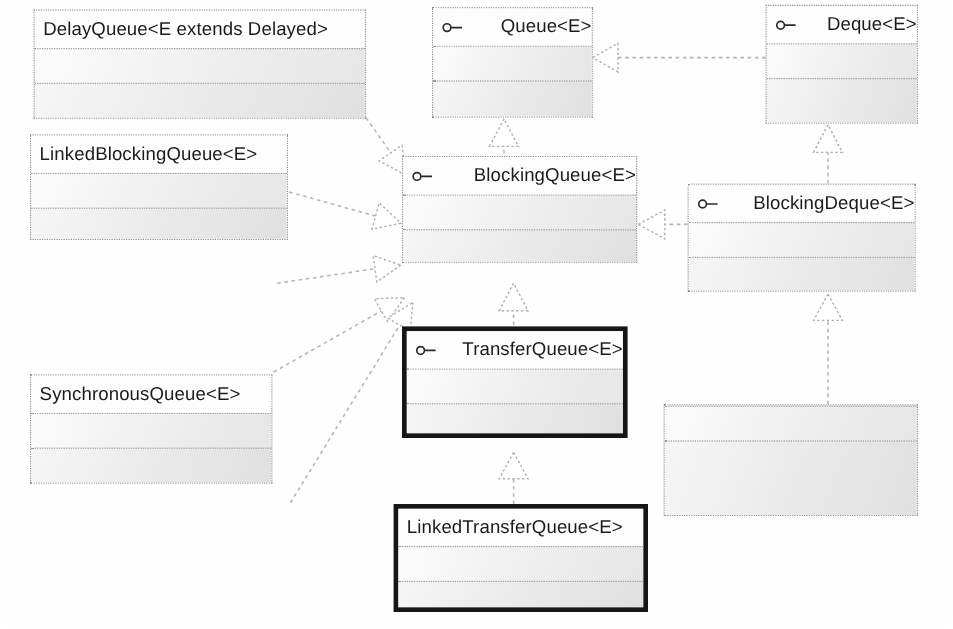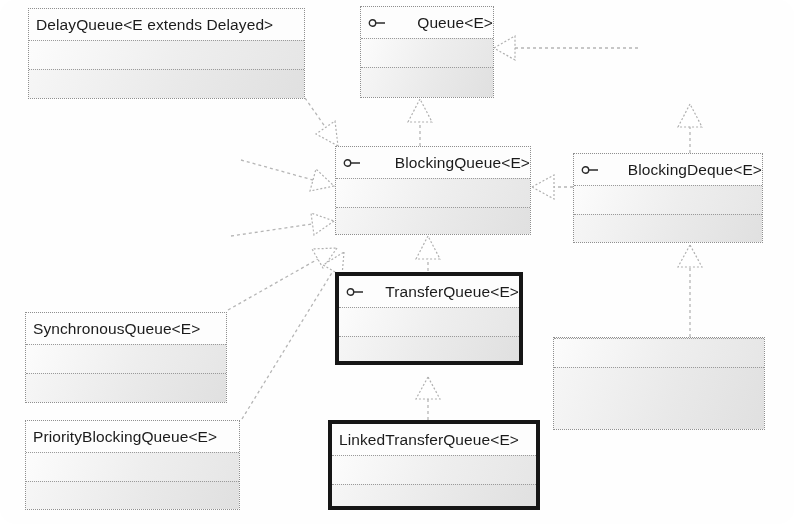--- a/index.html
+++ b/index.html
@@ -159,23 +159,43 @@
             <circle cx="4.5" cy="4.5" r="3.2" fill="none" stroke="#2a2a2a" stroke-width="1.4"></circle>
             <line x1="8" y1="4.5" x2="17" y2="4.5" stroke="#2a2a2a" stroke-width="1.4"></line>
           </svg>
       </span>
       <span class="lbl">Queue&lt;E&gt;</span>
     </div>
     <div class="mid"></div>
     <div class="bot"></div>
   </div>
 
-
-
-  <div class="ubox iface" style="left:335px;top:146px;width:196px;height:89px">
+  <div class="ubox iface" style="left:638px;top:4px;width:127px;height:99px">
+    <div class="ttl">
+      <span class="lolli">
+        <svg width="19" height="9" viewBox="0 0 19 9">
+            <circle cx="4.5" cy="4.5" r="3.2" fill="none" stroke="#2a2a2a" stroke-width="1.4"></circle>
+            <line x1="8" y1="4.5" x2="17" y2="4.5" stroke="#2a2a2a" stroke-width="1.4"></line>
+          </svg>
+      </span>
+      <span class="lbl">Deque&lt;E&gt;</span>
+    </div>
+    <div class="mid"></div>
+    <div class="bot"></div>
+  </div>
+
+  <div class="ubox cls" style="left:25px;top:112px;width:215px;height:88px">
+    <div class="ttl">
+      <span class="lbl">LinkedBlockingQueue&lt;E&gt;</span>
+    </div>
+    <div class="mid"></div>
+    <div class="bot"></div>
+  </div>
+
+  <div class="ubox iface" style="left:335px;top:130px;width:196px;height:89px">
     <div class="ttl">
       <span class="lolli">
         <svg width="19" height="9" viewBox="0 0 19 9">
             <circle cx="4.5" cy="4.5" r="3.2" fill="none" stroke="#2a2a2a" stroke-width="1.4"></circle>
             <line x1="8" y1="4.5" x2="17" y2="4.5" stroke="#2a2a2a" stroke-width="1.4"></line>
           </svg>
       </span>
       <span class="lbl">BlockingQueue&lt;E&gt;</span>
     </div>
     <div class="mid"></div>
@@ -217,27 +237,20 @@
     </div>
     <div class="mid"></div>
     <div class="bot"></div>
   </div>
 
   <div class="ubox cls" style="left:553px;top:337px;width:212px;height:93px">
     <div class="mid"></div>
     <div class="bot"></div>
   </div>
 
-  <div class="ubox cls" style="left:25px;top:420px;width:215px;height:90px">
-    <div class="ttl">
-      <span class="lbl">PriorityBlockingQueue&lt;E&gt;</span>
-    </div>
-    <div class="mid"></div>
-    <div class="bot"></div>
-  </div>
 
   <div class="ubox cls em" style="left:328px;top:420px;width:212px;height:90px">
     <div class="ttl">
       <span class="lbl">LinkedTransferQueue&lt;E&gt;</span>
     </div>
     <div class="mid"></div>
     <div class="bot"></div>
   </div>
 
 </div>

